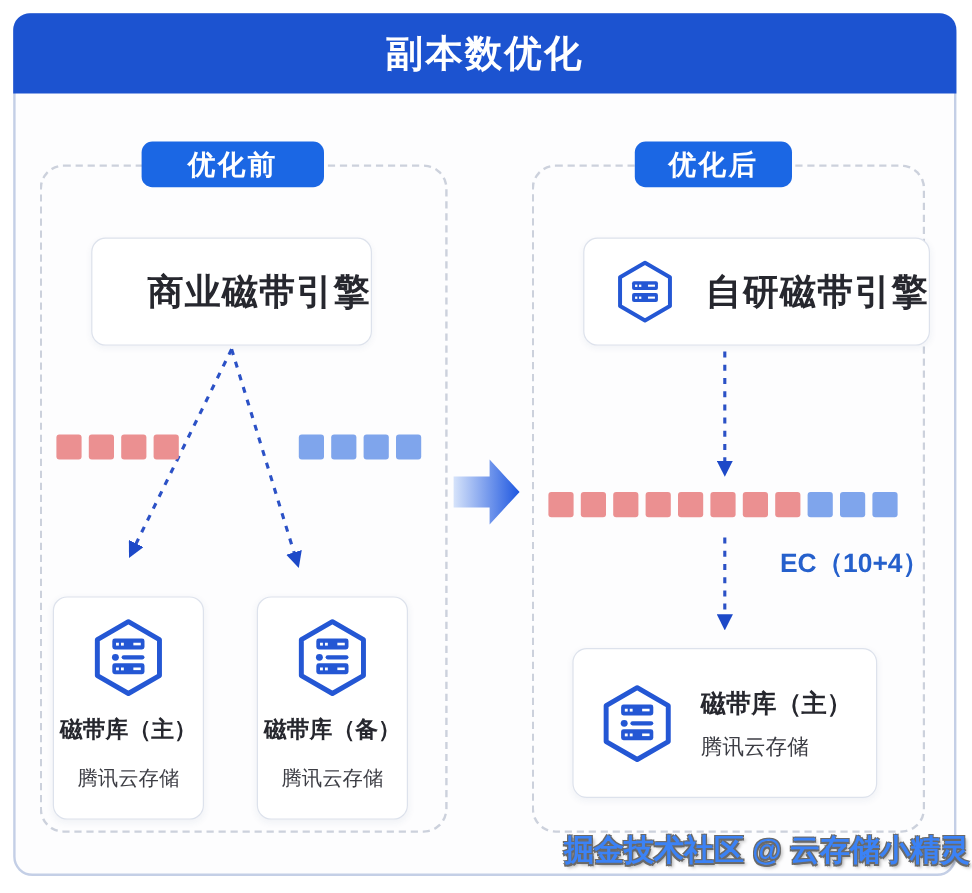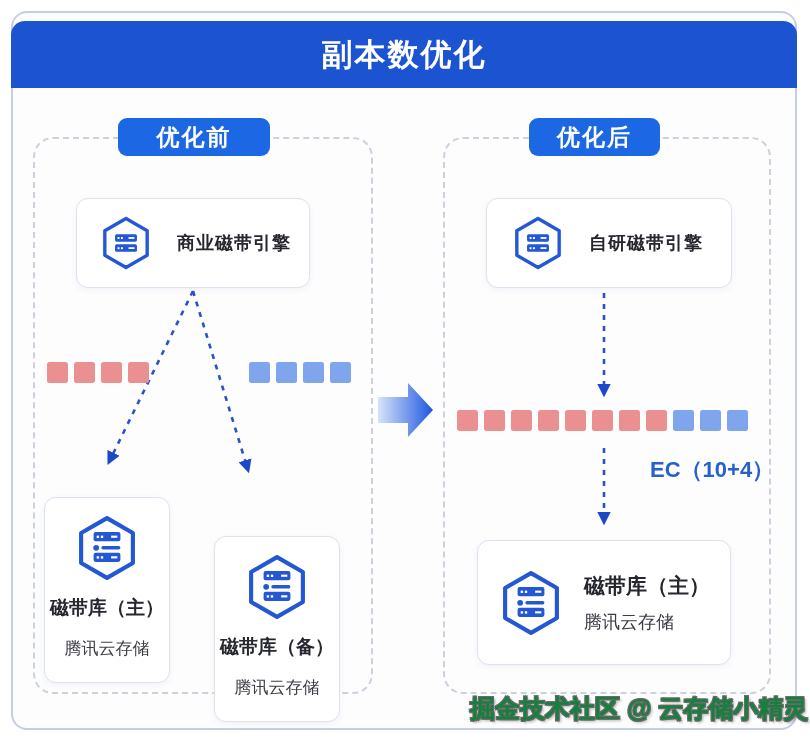--- a/index.html
+++ b/index.html
@@ -1,53 +1,53 @@
 <!DOCTYPE html>
 <html><head>
 <meta charset="utf-8">
 <style>
   html,body{margin:0;padding:0;background:#fff;}
   .canvas{position:relative;width:810px;height:744px;background:#fff;overflow:hidden;
           font-family:"Liberation Sans","DejaVu Sans",sans-serif;}
   .card{position:absolute;left:11px;top:11px;width:786px;height:719px;background:#fdfdfe;
         border:2px solid #c4cfe6;border-radius:16px;box-sizing:border-box;}
-  .header{position:absolute;left:11px;top:21px;width:786px;height:67px;background:#1c53d0;
+  .header{position:absolute;left:11px;top:11px;width:786px;height:67px;background:#1c53d0;
           border-radius:14px 14px 0 0;display:flex;align-items:center;justify-content:center;box-sizing:border-box;font-family:Liberation Serif, serif;}
   .header-title{color:#fff;font-size:31px;font-weight:700;letter-spacing:2px;}
   .panel{position:absolute;border:2px dashed #ccd1dc;border-radius:20px;box-sizing:border-box;background:transparent;}
   .panel-before{left:33px;top:137px;width:340px;height:557px;}
   .panel-after{left:443px;top:137px;width:328px;height:557px;}
   .badge{position:absolute;height:38px;background:#1b67e4;border-radius:9px;color:#fff;
          display:flex;align-items:center;justify-content:center;font-size:23px;font-weight:700;z-index:3;letter-spacing:2px;}
   .badge-before{left:118px;top:118px;width:152px;text-align:center;}
   .badge-after{left:529px;top:118px;width:131px;}
   .engine-box{position:absolute;height:90px;background:#fff;border:1px solid #dde2ec;border-radius:12px;
               box-shadow:0 2px 6px rgba(40,60,120,.06);display:flex;align-items:center;box-sizing:border-box;z-index:2;}
   .engine-before{left:76px;top:198px;width:234px;padding-left:22px;}
-  .engine-after{left:486px;top:198px;width:246px;padding-left:24px;font-family:Liberation Serif, serif;}
-  .engine-label{font-size:18px;font-weight:600;color:#26272e;margin-left:24px;letter-spacing:1px;white-space:nowrap;}
+  .engine-after{left:486px;top:198px;width:289px;padding-left:24px;font-family:Liberation Serif, serif;}
+  .engine-label{font-size:30px;font-weight:600;color:#26272e;margin-left:24px;letter-spacing:1px;white-space:nowrap;}
   .lib-box{position:absolute;background:#fff;border:1px solid #dde2ec;border-radius:12px;
            box-shadow:0 2px 6px rgba(40,60,120,.06);box-sizing:border-box;z-index:2;}
   .lib-col{display:flex;flex-direction:column;align-items:center;padding-top:17px;}
   .lib-a{left:44px;top:497px;width:126px;height:186px;}
-  .lib-b{left:214px;top:497px;width:126px;height:186px;margin-top:39px;}
+  .lib-b{left:214px;top:497px;width:126px;height:186px;}
   .lib-title{font-size:19px;font-weight:700;color:#26272e;margin-top:14px;white-space:nowrap;}
   .lib-sub{font-size:17px;color:#3c3d44;margin-top:16px;white-space:nowrap;}
   .lib-after{left:477px;top:540px;width:254px;height:125px;display:flex;align-items:center;padding-left:20px;}
   .lib-after-text{margin-left:20px;display:flex;flex-direction:column;}
   .lib-after-title{font-size:21px;font-weight:700;color:#26272e;white-space:nowrap;}
   .lib-after-sub{font-size:18px;color:#3c3d44;margin-top:10px;white-space:nowrap;}
   .sq-row{position:absolute;display:flex;gap:6px;z-index:2;}
   .row-before-red{left:47px;top:362px;}
   .row-before-blue{left:249px;top:362px;}
   .row-after{left:457px;top:410px;}
   .sq-group{display:flex;gap:6px;}
   .sq{width:21px;height:21px;border-radius:2.5px;}
   .ec-label{position:absolute;left:650px;top:455px;font-size:22px;font-weight:600;color:#2560cc;z-index:2;white-space:nowrap;}
-  .watermark{position:absolute;left:470px;top:692px;font-size:25px;font-weight:700;color:#15803d;z-index:5;white-space:nowrap;
+  .watermark{position:absolute;left:470px;top:692px;font-size:25px;font-weight:700;color:#3b82f6;z-index:5;white-space:nowrap;
              text-shadow:-1px -1px 0 #6a6a6a,1px -1px 0 #6a6a6a,-1px 1px 0 #6a6a6a,1px 1px 0 #6a6a6a,2px 2px 3px rgba(0,0,0,.35);}
   .arrows-overlay{position:absolute;left:0;top:0;width:810px;height:744px;z-index:1;pointer-events:none;}
   .hex-icon{display:block;}
 </style>
 </head>
 <body>
 
 <div class="canvas">
 
   <div class="card"></div>

